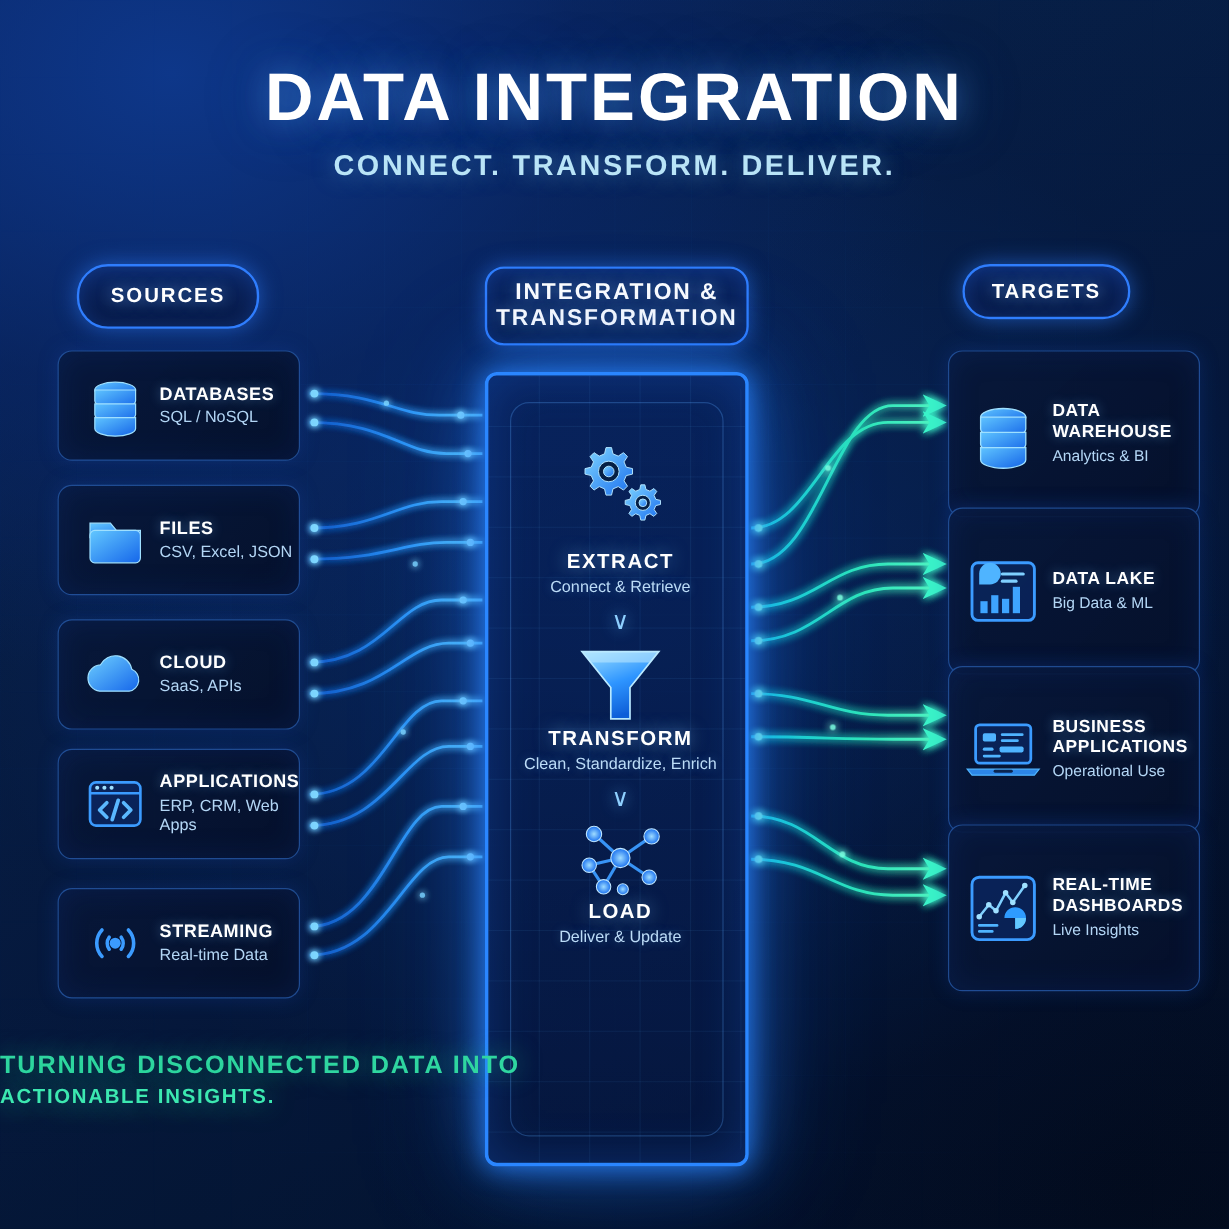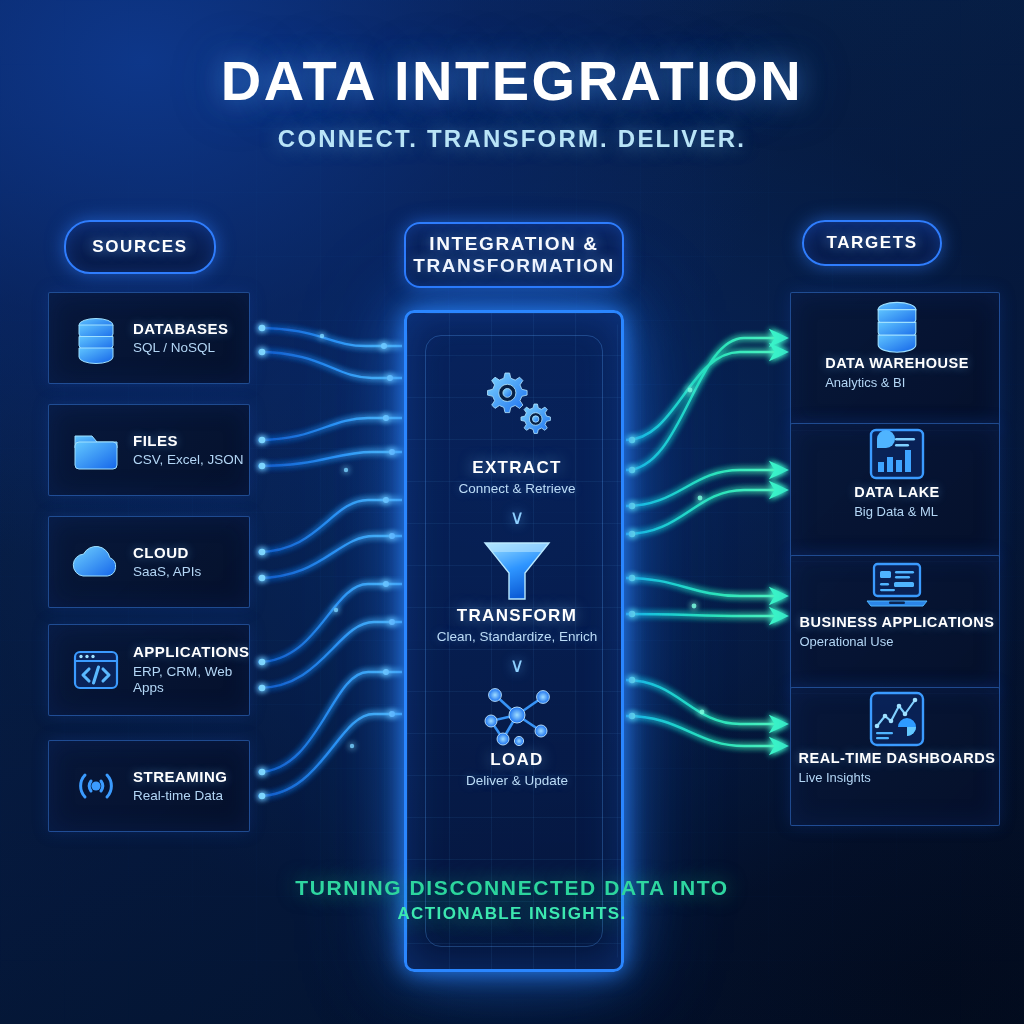--- a/index.html
+++ b/index.html
@@ -49,36 +49,36 @@
     color:#ffffff; font-weight:bold; letter-spacing:1.6px; text-align:center;
     text-shadow:0 0 12px rgba(120,190,255,0.6);
   }
   #pill-sources{ left:64px; top:220px; width:152px; height:54px; font-size:17px; }
   #pill-center{ left:404px; top:222px; width:220px; height:66px; font-size:19px; line-height:1.15; border-radius:16px;}
   #pill-targets{ left:802px; top:220px; width:140px; height:46px; font-size:17px; }
 
   
   .card{
     position:absolute; display:flex; align-items:center;
-    border:1.5px solid rgba(52,122,224,0.55); border-radius:2px;
+    border:1.5px solid rgba(52,122,224,0.55); border-radius:12px;
     background:linear-gradient(135deg, rgba(8,24,58,0.92), rgba(5,16,42,0.95));
     box-shadow:0 0 16px rgba(20,70,170,0.28), inset 0 0 24px rgba(14,48,120,0.3);
     overflow:hidden;
   }
   .card .ico{ flex:0 0 auto; display:flex; align-items:center; justify-content:center; }
   .card .txt{ display:flex; flex-direction:column; justify-content:center; }
   .card .t-title{
     color:#ffffff; font-weight:bold; font-size:15px; letter-spacing:0.5px; line-height:1.18;
     text-shadow:0 0 10px rgba(120,190,255,0.45);
   }
   .card .t-sub{ color:#b3d6f5; font-size:13.5px; margin-top:3px; line-height:1.2; }
 
   .src-card{ left:48px; width:202px; height:92px; padding-left:10px; }
   .src-card .ico{ width:74px; }
-  .tgt-card{ left:790px; width:210px; height:139px; padding-left:4px;flex-direction:column; }
+  .tgt-card{ left:790px; width:210px; height:139px; padding-left:4px; }
   .tgt-card .ico{ width:82px; }
   .tgt-card .t-title{ font-size:14.5px; }
   .tgt-card .t-sub{ font-size:13px; }
 
   
   #center-panel{
     position:absolute; left:404px; top:310px; width:220px; height:662px;
     border:3px solid #2a86ff; border-radius:10px;
     background:linear-gradient(180deg, rgba(8,34,92,0.75), rgba(6,24,66,0.8));
     box-shadow:
@@ -102,21 +102,21 @@
   .step{ position:absolute; left:0; width:220px; text-align:center; }
   .step-name{
     color:#ffffff; font-weight:bold; font-size:17px; letter-spacing:1.3px;
     text-shadow:0 0 14px rgba(130,200,255,0.6);
   }
   .step-desc{ color:#bcdcf7; font-size:13.5px; margin-top:3px; text-shadow:0 0 8px rgba(110,180,255,0.35); }
   .chev{ position:absolute; left:0; width:220px; text-align:center; color:#8fd0ff; font-size:20px;
          text-shadow:0 0 12px rgba(90,180,255,0.8); }
 
   
-  .footer{ position:absolute; left:0; width:1024px; text-align:center; }
+  .footer{ position:absolute; left:0; width:1024px; text-align:left; }
   #footer-line1{ top:876px; font-size:21px; font-weight:bold; letter-spacing:1.6px;
     color:#2fd6a0; text-shadow:0 0 20px rgba(47,214,160,0.55); }
   #footer-line2{ top:904px; font-size:17px; font-weight:bold; letter-spacing:1.4px;
     color:#3ce8b0; text-shadow:0 0 24px rgba(60,232,176,0.7); }
 
   svg.flow{ position:absolute; left:0; top:0; width:1024px; height:1024px; pointer-events:none; }
 </style>
 </head>
 <body>
 

